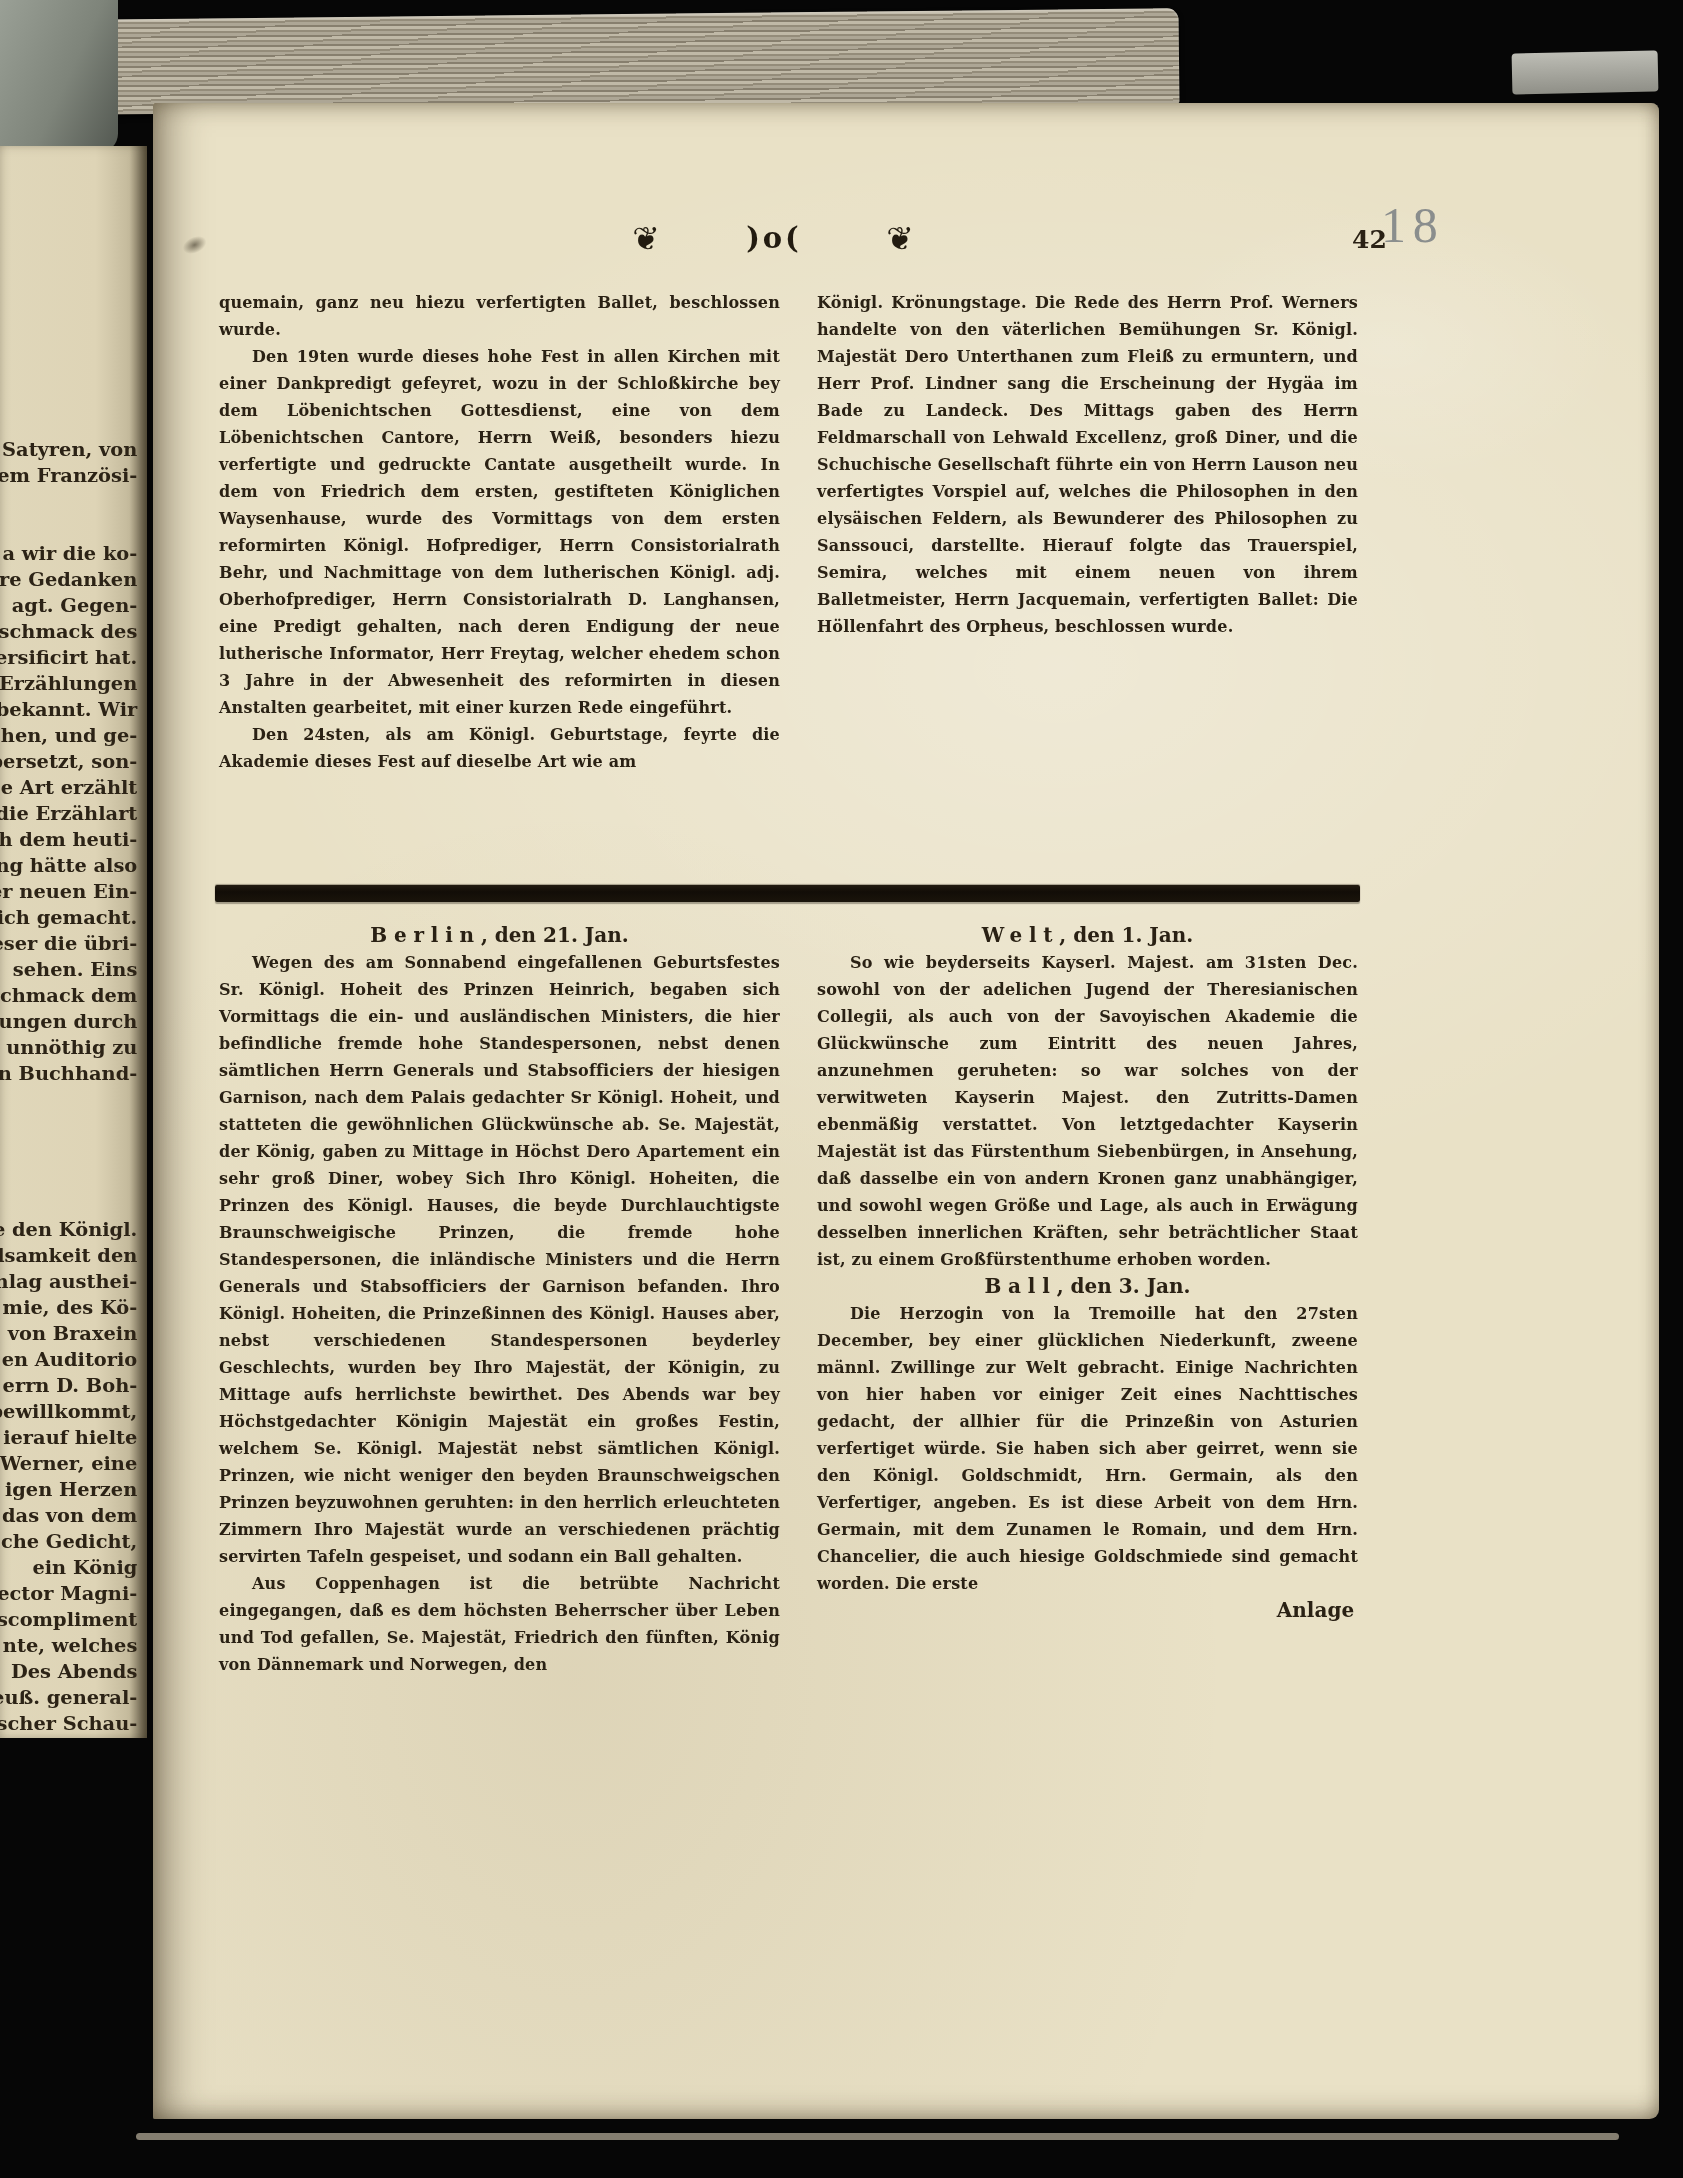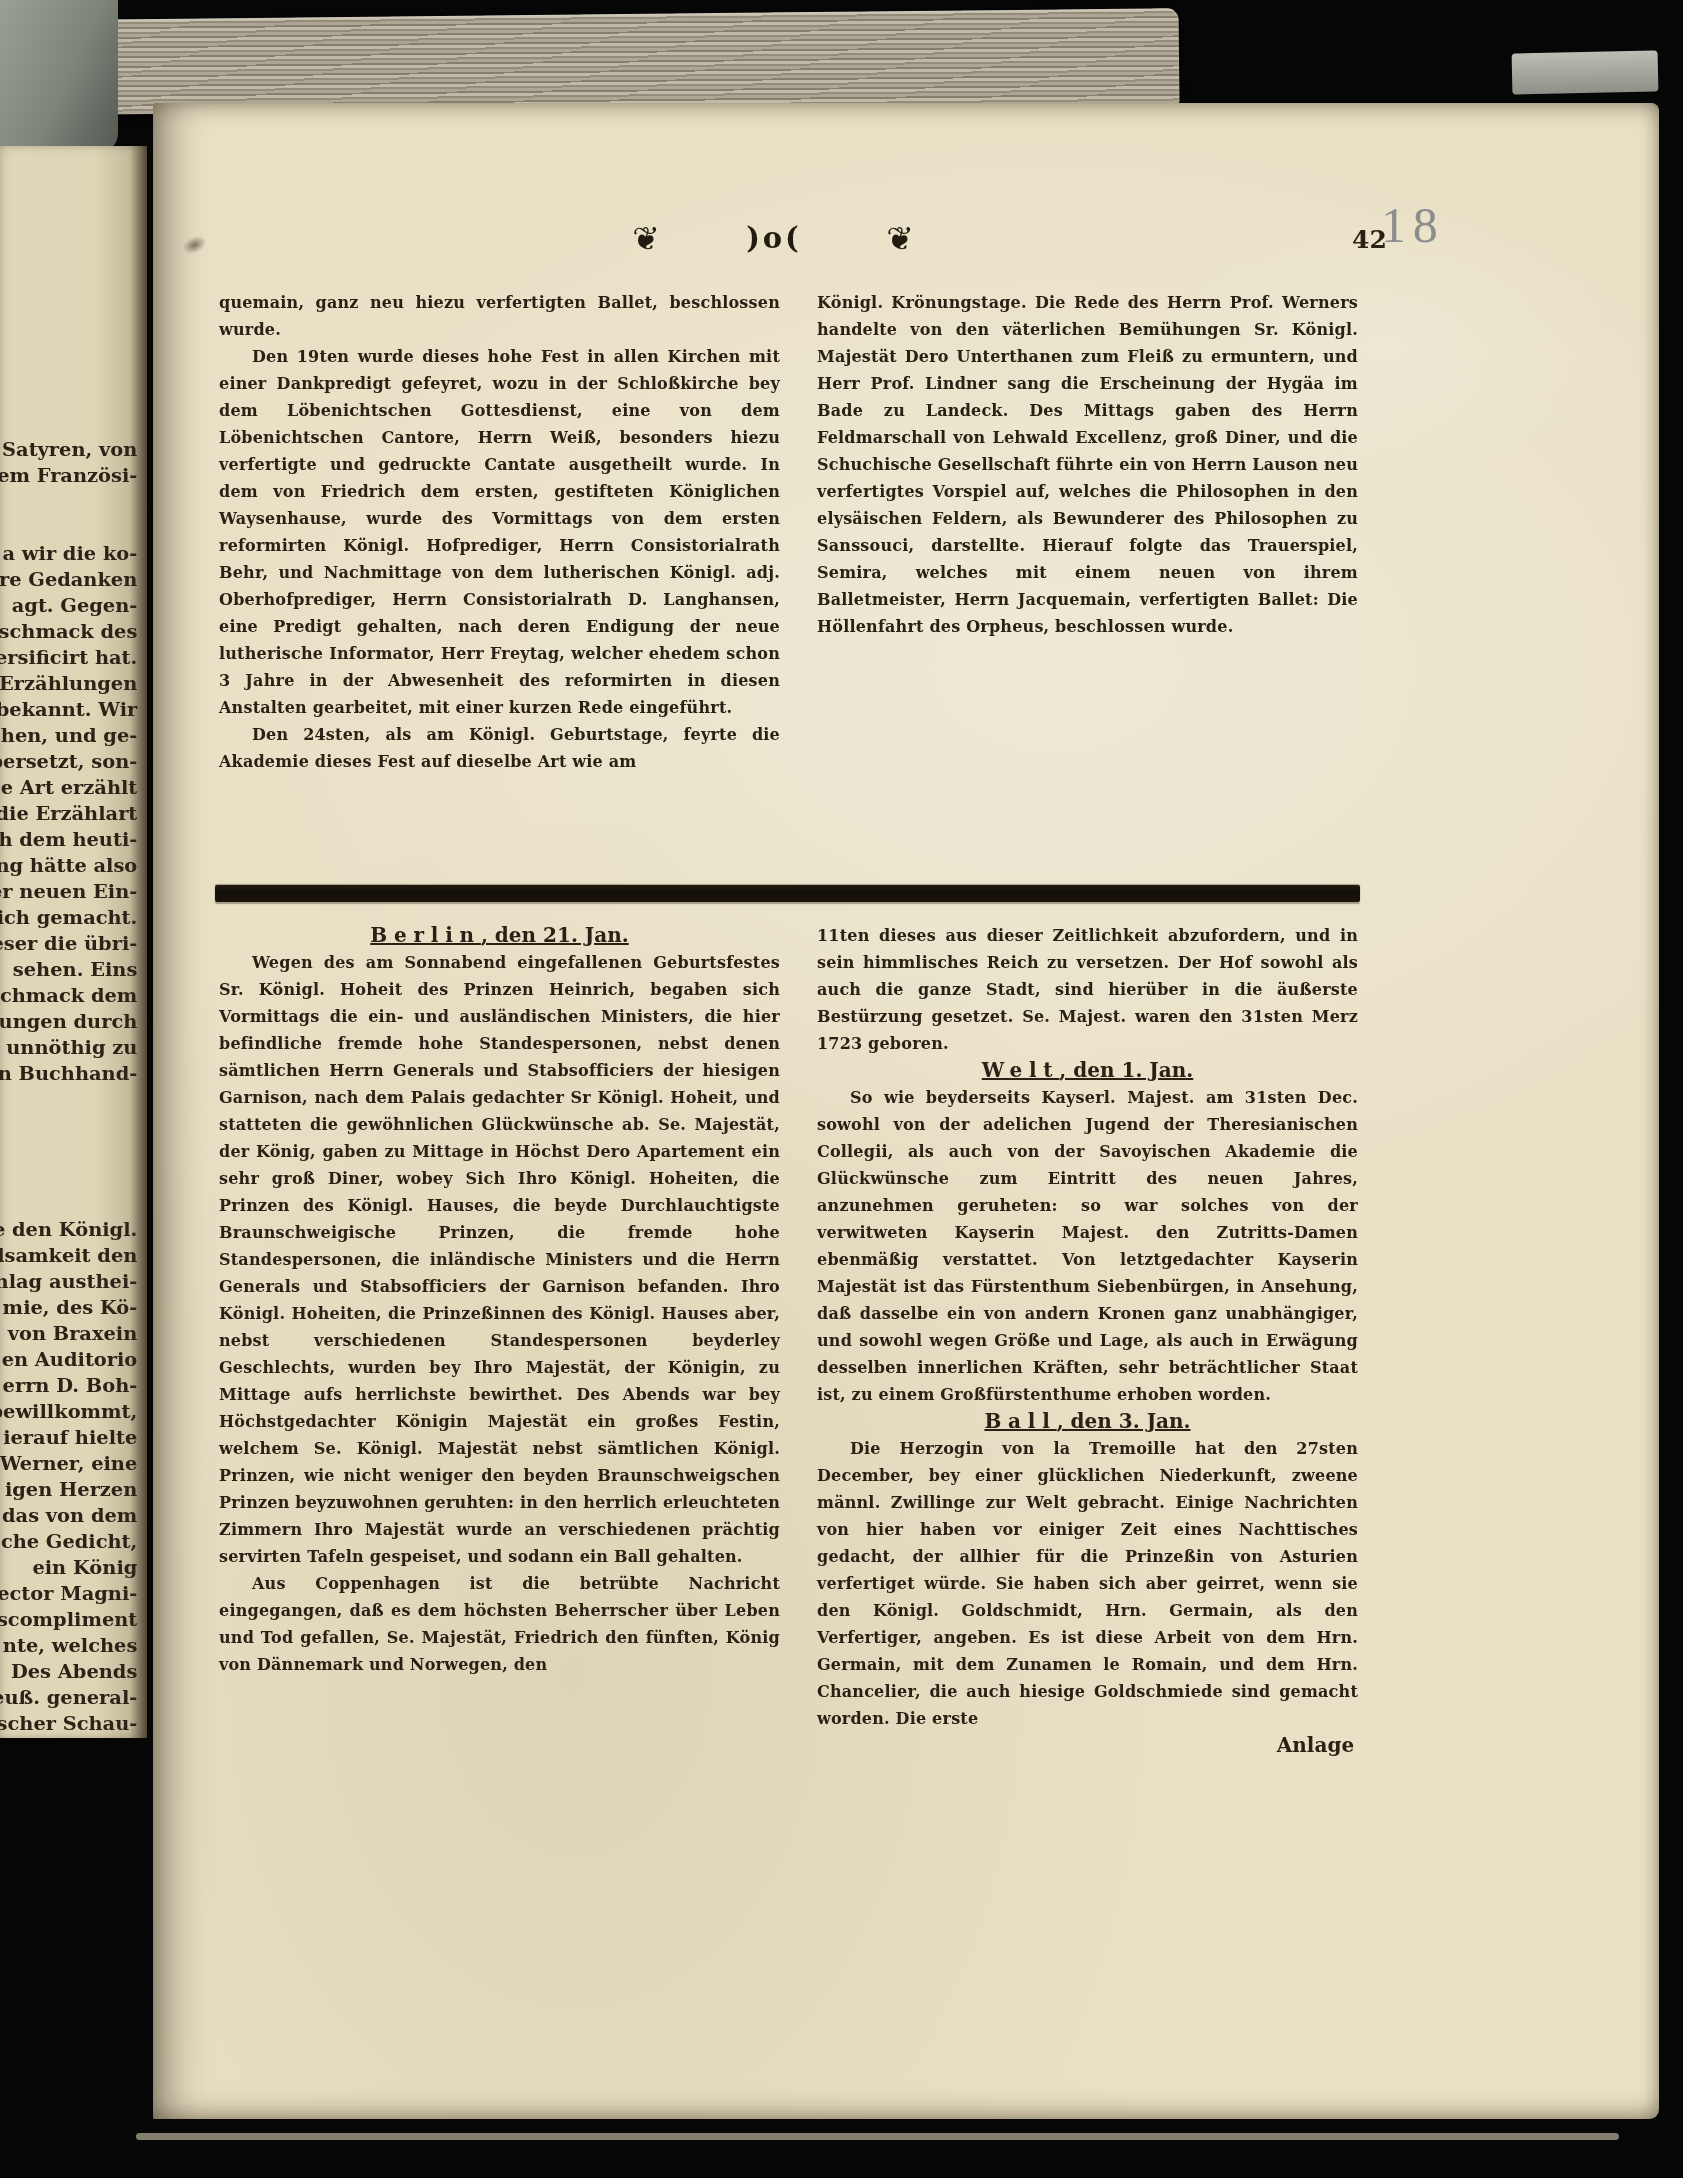--- a/index.html
+++ b/index.html
@@ -51,21 +51,21 @@
     font-size:50px;color:#808587;letter-spacing:6.8px;opacity:.9;}
 
   .cols{position:absolute;left:66px;width:1139px;display:flex;gap:37px;}
   .cols-upper{top:186px;}
   .cols-lower{top:819px;}
   .col-a{width:561px;}
   .col-b{width:541px;}
   .para{margin:0;text-align:justify;font-size:16px;line-height:27px;font-weight:bold;
     color:#2a2114;letter-spacing:0.2px;}
   .indent{text-indent:33px;}
-  .col-heading{text-align:center;font-size:20px;line-height:27px;font-weight:bold;color:#2a2114;text-decoration:underline;}
+  .col-heading{text-align:center;font-size:20px;line-height:27px;font-weight:bold;color:#2a2114;}
   .heading-city{letter-spacing:6.8px;}
   .catchword{text-align:right;font-size:20px;line-height:27px;font-weight:bold;
     color:#2a2114;padding-right:3.9px;}
 
   .divider{position:absolute;left:62px;top:782px;width:1145px;height:16.5px;
     background:linear-gradient(180deg,#221b10 0%,#120d07 40%,#1a140b 100%);
     border-radius:1.9px;box-shadow:0 1.9px 1px rgba(30,24,14,.35), 0 -1px 1px rgba(30,24,14,.35);}
 
   .smudge{position:absolute;left:29px;top:134px;width:25px;height:15.5px;border-radius:50%;
     background:radial-gradient(ellipse at center, rgba(40,32,18,.55), transparent 70%);
@@ -162,21 +162,20 @@
 
     <div class="divider"></div>
 
     <div class="cols cols-lower">
       <div class="col-a">
           <div class="col-heading"><span class="heading-city">Berlin</span><span>, den 21. Jan.</span></div>
           <p class="para indent">Wegen des am Sonnabend eingefallenen Geburtsfestes Sr. Königl. Hoheit des Prinzen Heinrich, begaben sich Vormittags die ein- und ausländischen Ministers, die hier befindliche fremde hohe Standespersonen, nebst denen sämtlichen Herrn Generals und Stabsofficiers der hiesigen Garnison, nach dem Palais gedachter Sr Königl. Hoheit, und statteten die gewöhnlichen Glückwünsche ab. Se. Majestät, der König, gaben zu Mittage in Höchst Dero Apartement ein sehr groß Diner, wobey Sich Ihro Königl. Hoheiten, die Prinzen des Königl. Hauses, die beyde Durchlauchtigste Braunschweigische Prinzen, die fremde hohe Standespersonen, die inländische Ministers und die Herrn Generals und Stabsofficiers der Garnison befanden. Ihro Königl. Hoheiten, die Prinzeßinnen des Königl. Hauses aber, nebst verschiedenen Standespersonen beyderley Geschlechts, wurden bey Ihro Majestät, der Königin, zu Mittage aufs herrlichste bewirthet. Des Abends war bey Höchstgedachter Königin Majestät ein großes Festin, welchem Se. Königl. Majestät nebst sämtlichen Königl. Prinzen, wie nicht weniger den beyden Braunschweigschen Prinzen beyzuwohnen geruhten: in den herrlich erleuchteten Zimmern Ihro Majestät wurde an verschiedenen prächtig servirten Tafeln gespeiset, und sodann ein Ball gehalten.</p>
           <p class="para indent">Aus Coppenhagen ist die betrübte Nachricht eingegangen, daß es dem höchsten Beherrscher über Leben und Tod gefallen, Se. Majestät, Friedrich den fünften, König von Dännemark und Norwegen, den</p>
         </div>
       <div class="col-b">
-          <p class="para">11ten dieses aus dieser Zeitlichkeit abzufordern, und in sein himmlisches Reich zu versetzen. Der Hof sowohl als auch die ganze Stadt, sind hierüber in die äußerste Bestürzung gesetzet. Se. Majest. waren den 31sten Merz 1723 geboren.</p>
           <div class="col-heading"><span class="heading-city">Welt</span><span>, den 1. Jan.</span></div>
           <p class="para indent">So wie beyderseits Kayserl. Majest. am 31sten Dec. sowohl von der adelichen Jugend der Theresianischen Collegii, als auch von der Savoyischen Akademie die Glückwünsche zum Eintritt des neuen Jahres, anzunehmen geruheten: so war solches von der verwitweten Kayserin Majest. den Zutritts-Damen ebenmäßig verstattet. Von letztgedachter Kayserin Majestät ist das Fürstenthum Siebenbürgen, in Ansehung, daß dasselbe ein von andern Kronen ganz unabhängiger, und sowohl wegen Größe und Lage, als auch in Erwägung desselben innerlichen Kräften, sehr beträchtlicher Staat ist, zu einem Großfürstenthume erhoben worden.</p>
           <div class="col-heading"><span class="heading-city">Ball</span><span>, den 3. Jan.</span></div>
           <p class="para indent">Die Herzogin von la Tremoille hat den 27sten December, bey einer glücklichen Niederkunft, zweene männl. Zwillinge zur Welt gebracht. Einige Nachrichten von hier haben vor einiger Zeit eines Nachttisches gedacht, der allhier für die Prinzeßin von Asturien verfertiget würde. Sie haben sich aber geirret, wenn sie den Königl. Goldschmidt, Hrn. Germain, als den Verfertiger, angeben. Es ist diese Arbeit von dem Hrn. Germain, mit dem Zunamen le Romain, und dem Hrn. Chancelier, die auch hiesige Goldschmiede sind gemacht worden. Die erste</p>
           <div class="catchword">Anlage</div>
         </div>
     </div>
   </div>
 </div>
 

